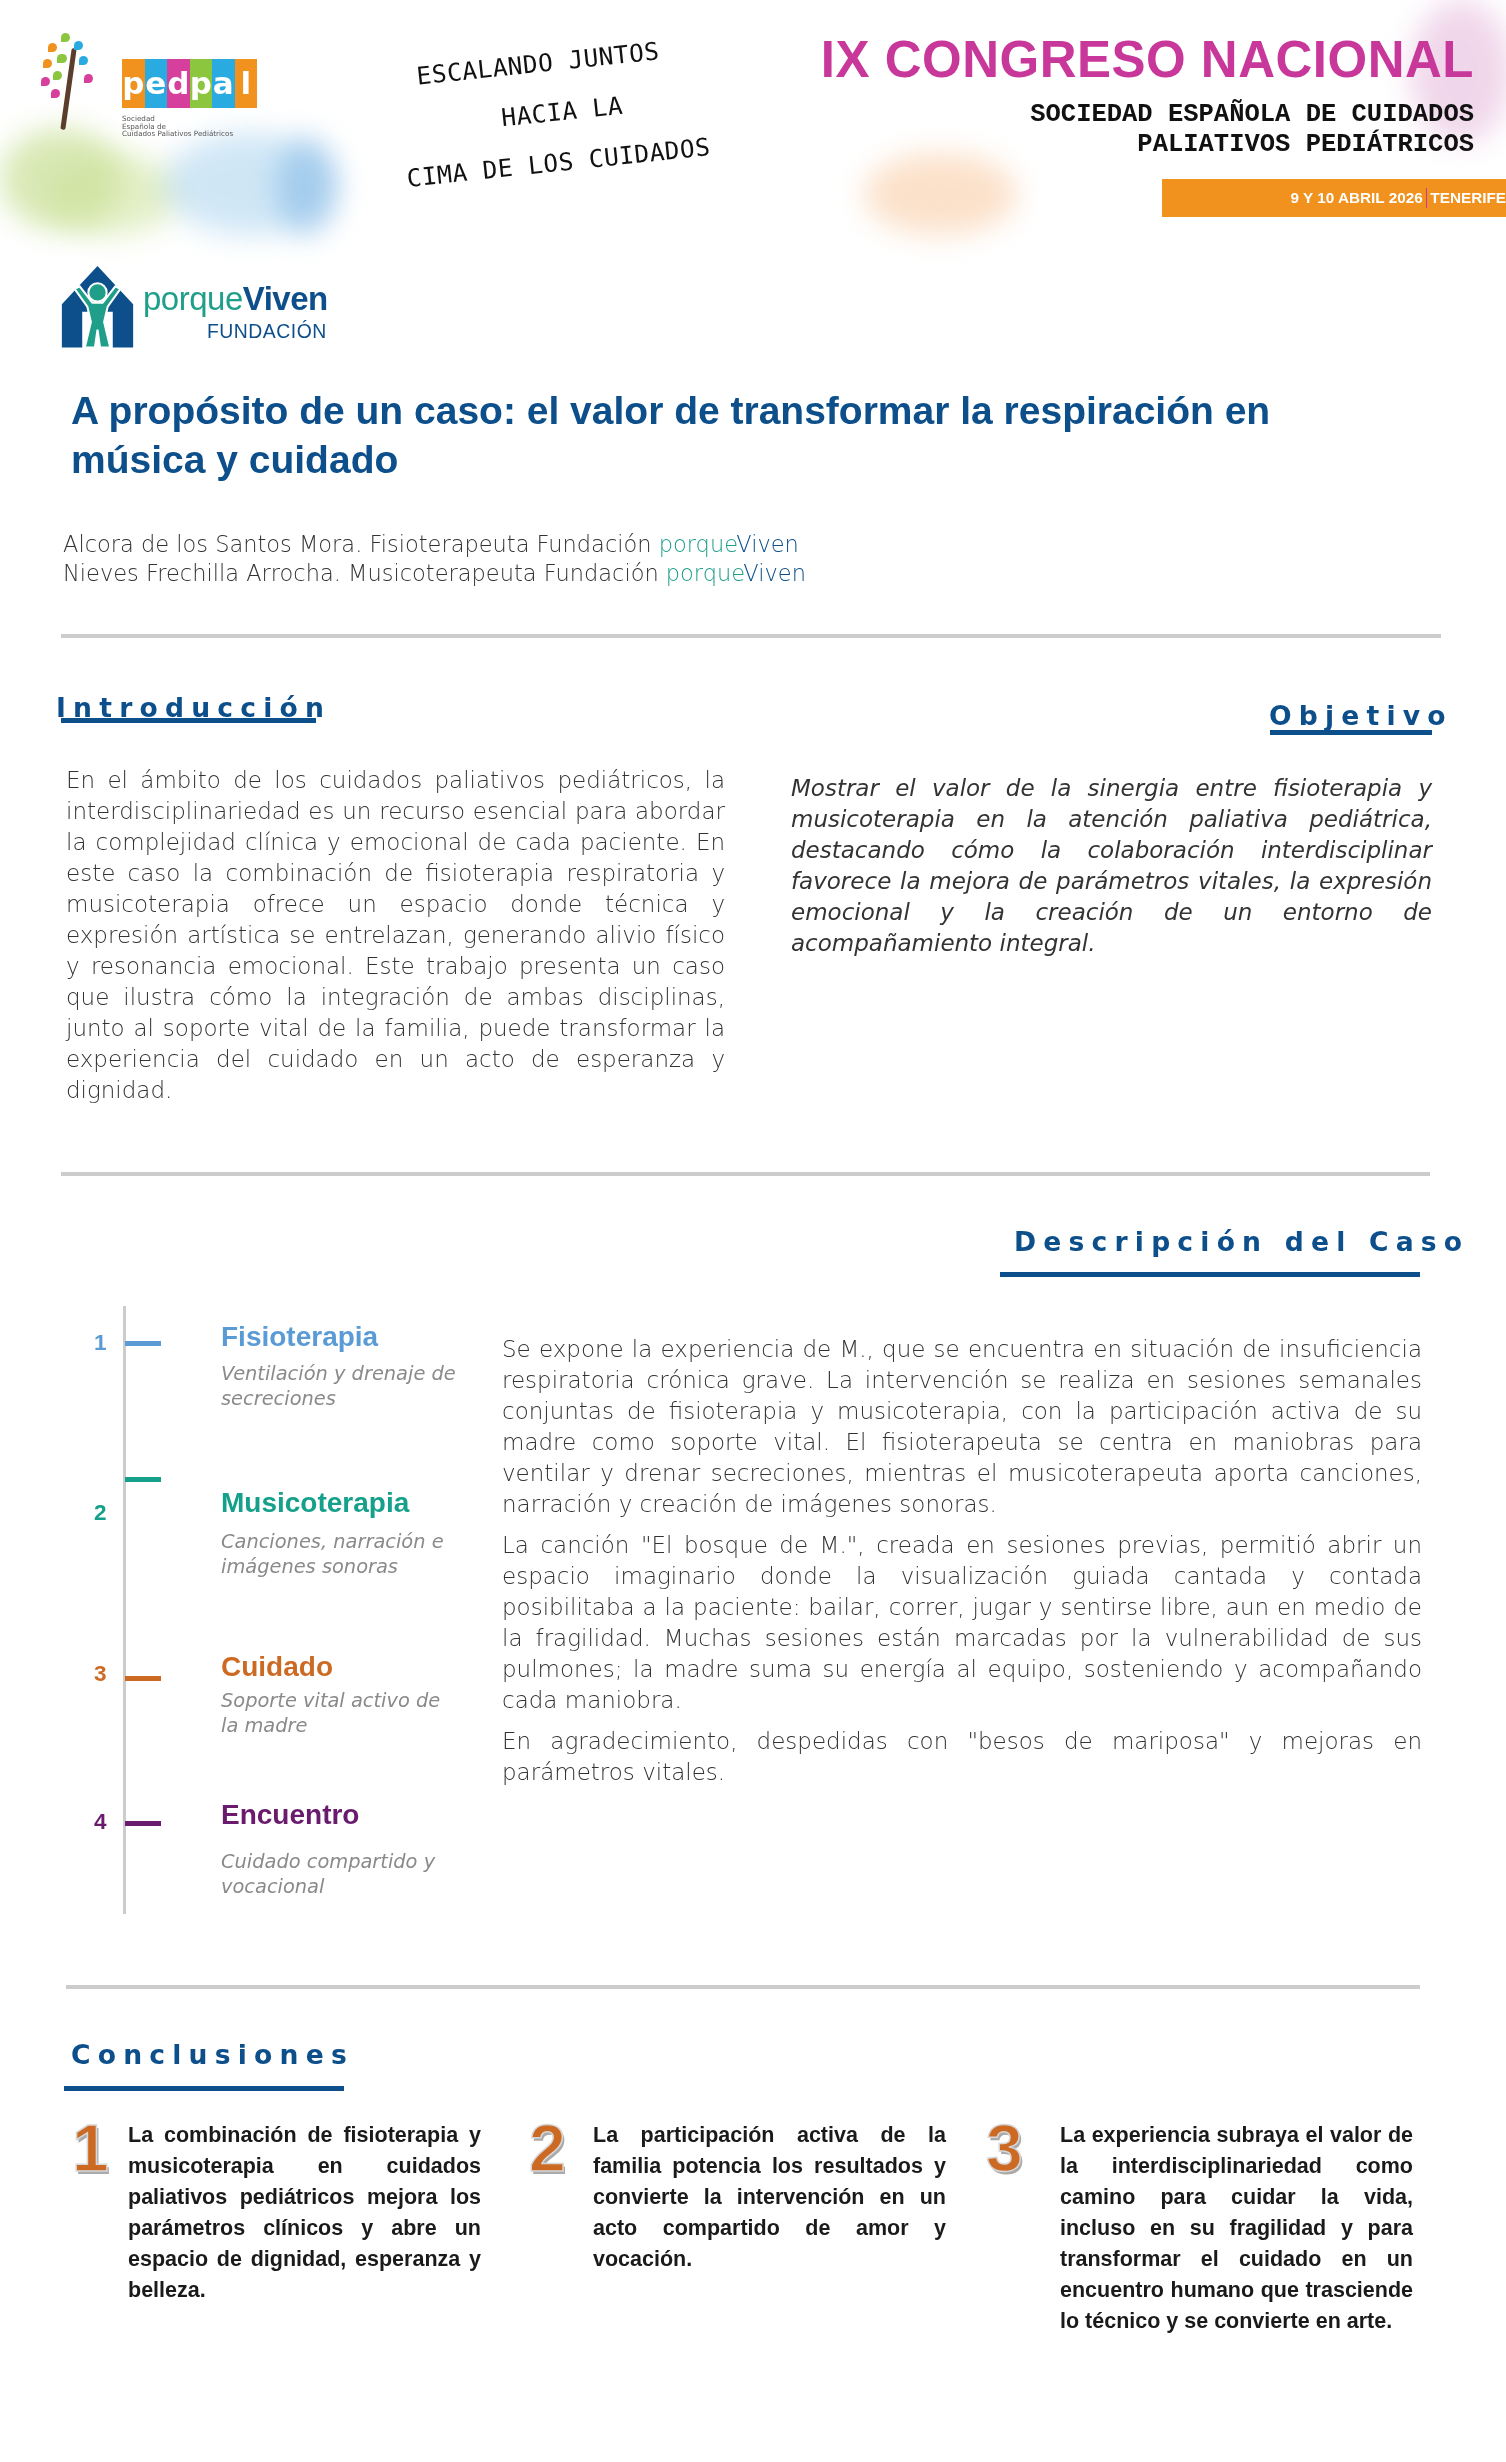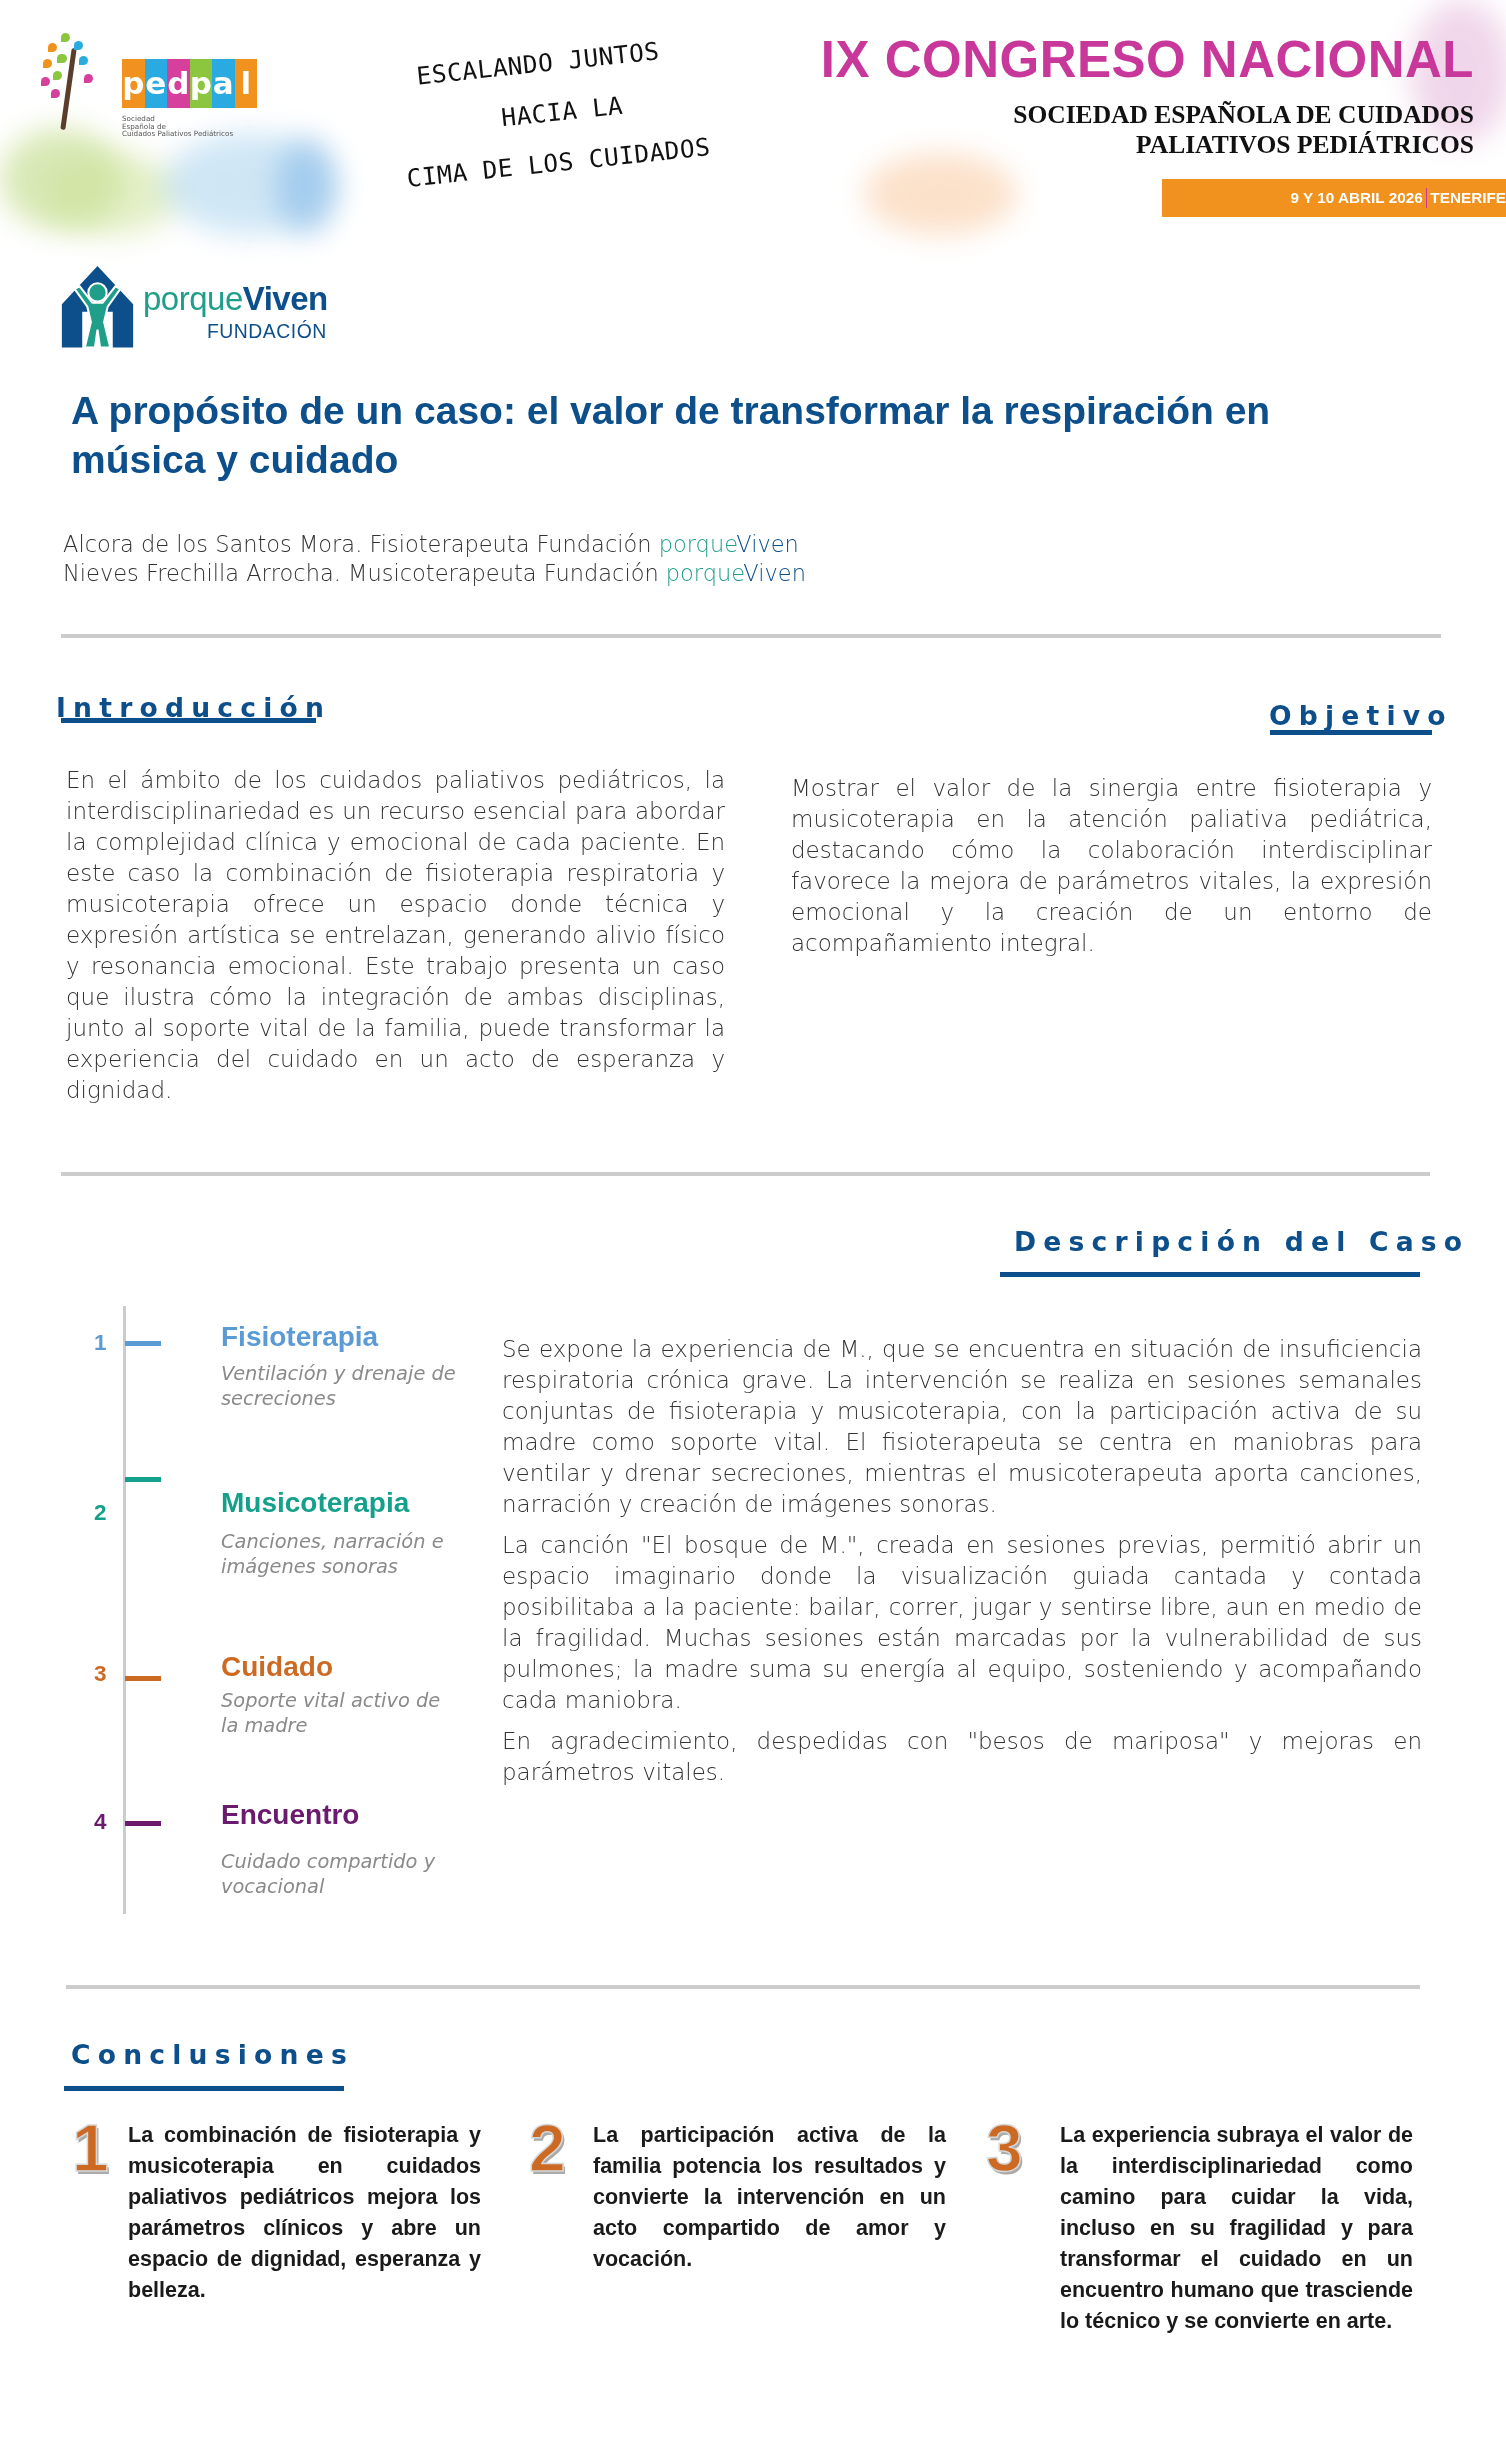--- a/index.html
+++ b/index.html
@@ -20,21 +20,21 @@
   .pedpal { left: 38px; top: 28px; width: 225px; height: 112px; }
   .tree-trunk { position: absolute; left: 28px; top: 20.4px; width: 5.1px; height: 82px; background: #5a3e2b; border-radius: 2px; transform: rotate(8deg); }
   .leaf { position: absolute; width: 9.2px; height: 9.2px; border-radius: 50% 50% 50% 0; }
   .pedpal-word { position: absolute; left: 84px; top: 31px; display: flex; }
   .pedpal-word span { display: inline-block; width: 22.5px; height: 49px; color: #fff; font-family: "DejaVu Sans", sans-serif; font-weight: bold; font-size: 31px; text-align: center; line-height: 49px; }
   .pedpal-sub { position: absolute; left: 84px; top: 87px; font-size: 7.2px; line-height: 7.7px; color: #555; width: 133px; }
 
   .slogan { font-family: "DejaVu Sans Mono", monospace; color: #111; font-size: 24.5px; transform: rotate(-6deg); letter-spacing: 0.5px; white-space: nowrap; }
 
   .congress-title { right: 32px; top: 30px; font-family: "Liberation Sans", sans-serif; font-weight: bold; color: #c8379a; font-size: 51px; letter-spacing: 0.5px; white-space: nowrap; }
-  .society { right: 32px; top: 100px; text-align: right; font-family: Liberation Serif, serif; font-weight: bold; font-size: 25.5px; line-height: 30px; color: #111; }
+  .society { right: 32px; top: 100px; text-align: right; font-family: Liberation Mono, monospace; font-weight: bold; font-size: 25.5px; line-height: 30px; color: #111; }
   .date-band { left: 1162px; top: 179px; width: 344px; height: 38px; background: #f0921d; color: #fff; font-family: "Liberation Sans", sans-serif; font-weight: bold; font-size: 15.3px; display: flex; align-items: center; justify-content: flex-end; gap: 3.1px; }
   .date-band .sep { width: 1.5px; height: 20.4px; background: #c8379a; }
 
   
   .pv-logo { left: 59px; top: 266px; width: 266px; height: 92px; }
   .pv-house { position: absolute; left: 0; top: 0; width: 77px; height: 84px; }
   .pv-word { position: absolute; left: 84px; top: 14.3px; font-family: "Liberation Sans", sans-serif; font-weight: bold; font-size: 33px; letter-spacing: -0.5px; }
   .pv-word .porque { color: #1f9e8a; font-weight: normal; }
   .pv-word .viven { color: #0d4f8b; }
   .pv-fund { position: absolute; left: 148px; top: 54px; font-family: "Liberation Sans", sans-serif; font-size: 19.4px; color: #0d4f8b; letter-spacing: 0.5px; }
@@ -139,21 +139,21 @@
 </div>
 
 <div class="hr" style="left:61px;top:634px;width:1380px;"></div>
 
 <div class="abs sec-head" style="left:56px;top:692px;">Introducción</div>
 <div class="sec-bar" style="left:61px;top:718px;width:255px;"></div>
 <div class="abs body-text" style="left:66px;top:765px;width:659px;">En el ámbito de los cuidados paliativos pediátricos, la interdisciplinariedad es un recurso esencial para abordar la complejidad clínica y emocional de cada paciente. En este caso la combinación de fisioterapia respiratoria y musicoterapia ofrece un espacio donde técnica y expresión artística se entrelazan, generando alivio físico y resonancia emocional. Este trabajo presenta un caso que ilustra cómo la integración de ambas disciplinas, junto al soporte vital de la familia, puede transformar la experiencia del cuidado en un acto de esperanza y dignidad.</div>
 
 <div class="abs sec-head" style="left:1269px;top:700px;">Objetivo</div>
 <div class="sec-bar" style="left:1270px;top:730px;width:162px;"></div>
-<div class="abs body-text" style="left:791px;top:773px;width:641px;">Mostrar el valor de la sinergia entre fisioterapia y musicoterapia en la atención paliativa pediátrica, destacando cómo la colaboración interdisciplinar favorece la mejora de parámetros vitales, la expresión emocional y la creación de un entorno de acompañamiento integral.</div>
+<div class="abs body-text" style="left:791px;top:773px;width:641px;font-style:italic;">Mostrar el valor de la sinergia entre fisioterapia y musicoterapia en la atención paliativa pediátrica, destacando cómo la colaboración interdisciplinar favorece la mejora de parámetros vitales, la expresión emocional y la creación de un entorno de acompañamiento integral.</div>
 
 <div class="hr" style="left:61px;top:1172px;width:1369px;"></div>
 
 <div class="abs sec-head" style="left:1014px;top:1226px;">Descripción del Caso</div>
 <div class="sec-bar" style="left:1000px;top:1272px;width:420px;"></div>
 
 <div class="abs tl-line"></div>
 
 <div class="abs tl-num" style="left:94px;top:1330px;color:#5b9bd5;">1</div>
 <div class="tl-tick" style="left:125px;top:1341px;background:#5b9bd5;"></div>

